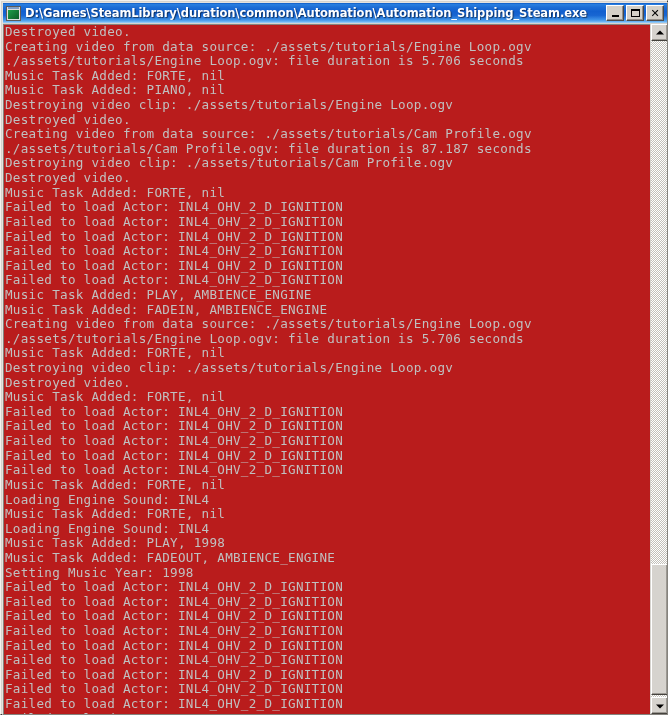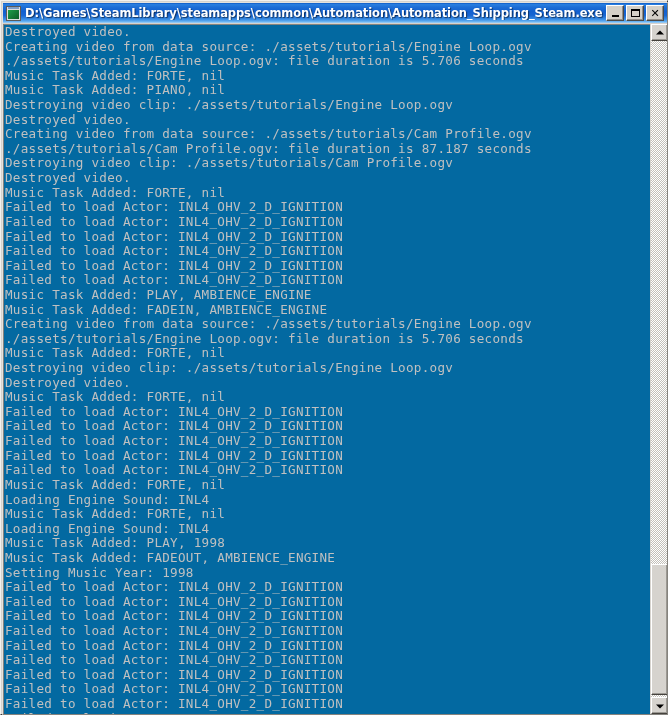--- a/index.html
+++ b/index.html
@@ -164,21 +164,21 @@
     box-sizing: border-box;
     display: flex;
     background: #000;
   }
   #console-frame {
     position: relative;
     flex: 1 1 auto;
     box-sizing: border-box;
     border-top: 1px solid #85837e;
     border-left: 1px solid #85837e;
-    background: #0369a1;
+    background: #b91c1c;
     overflow: hidden;
   }
   #console-output {
     position: absolute;
     left: 1px;
     top: 0px;
     right: 0;
     bottom: 0;
     color: #c0c0c0;
     font-family: "DejaVu Sans Mono", "Liberation Mono", monospace;
@@ -268,21 +268,21 @@
 </head>
 <body>
 
 <div id="console-window">
 
   <div id="title-bar">
     <div id="app-icon">
       <div class="bar"></div>
       <div class="scr"></div>
     </div>
-    <div id="window-title">D:\Games\SteamLibrary\steamapps\common\Automation\Automation_Shipping_Steam.exe</div>
+    <div id="window-title">D:\Games\SteamLibrary\duration\common\Automation\Automation_Shipping_Steam.exe</div>
     <div id="title-buttons">
       <div class="title-btn btn-min">
         <span class="glyph">
             <i></i>
           </span>
       </div>
       <div class="title-btn btn-max">
         <span class="glyph">
             <i></i>
           </span>

